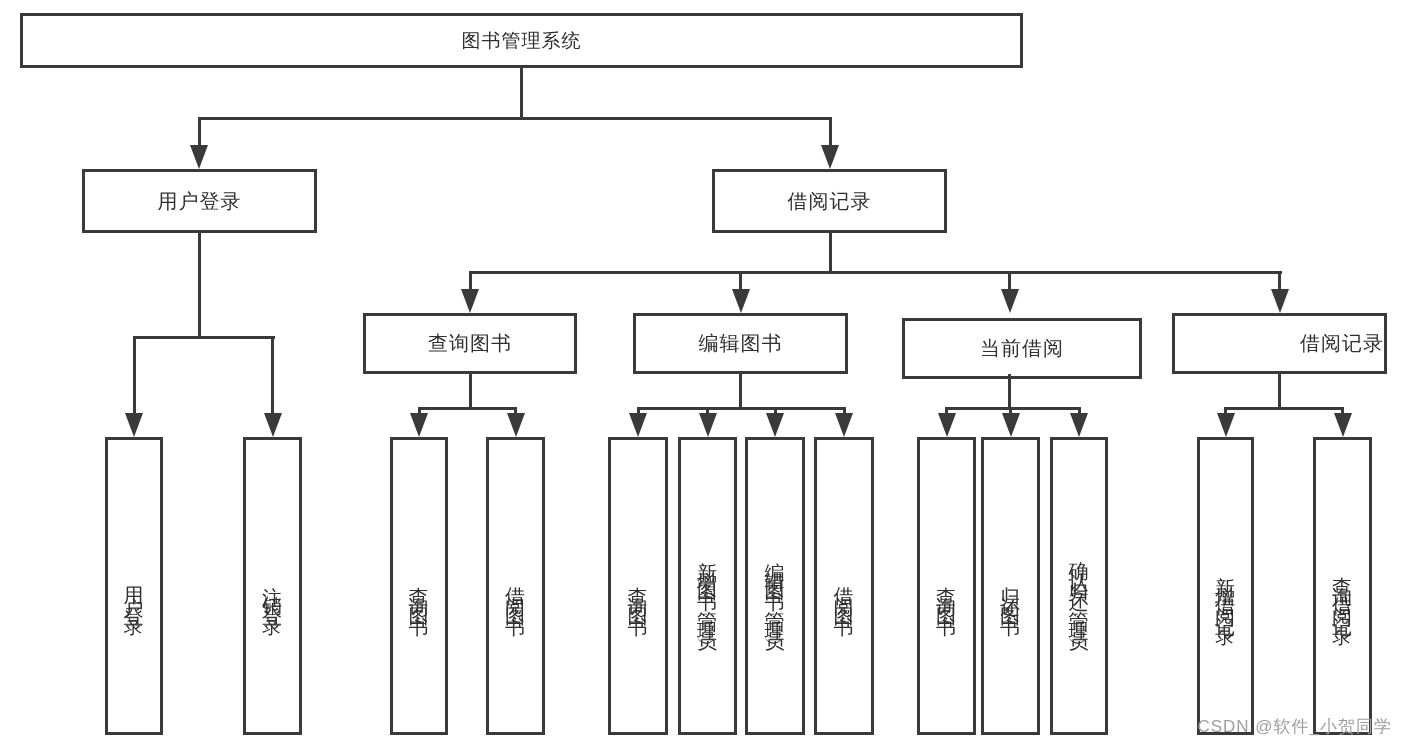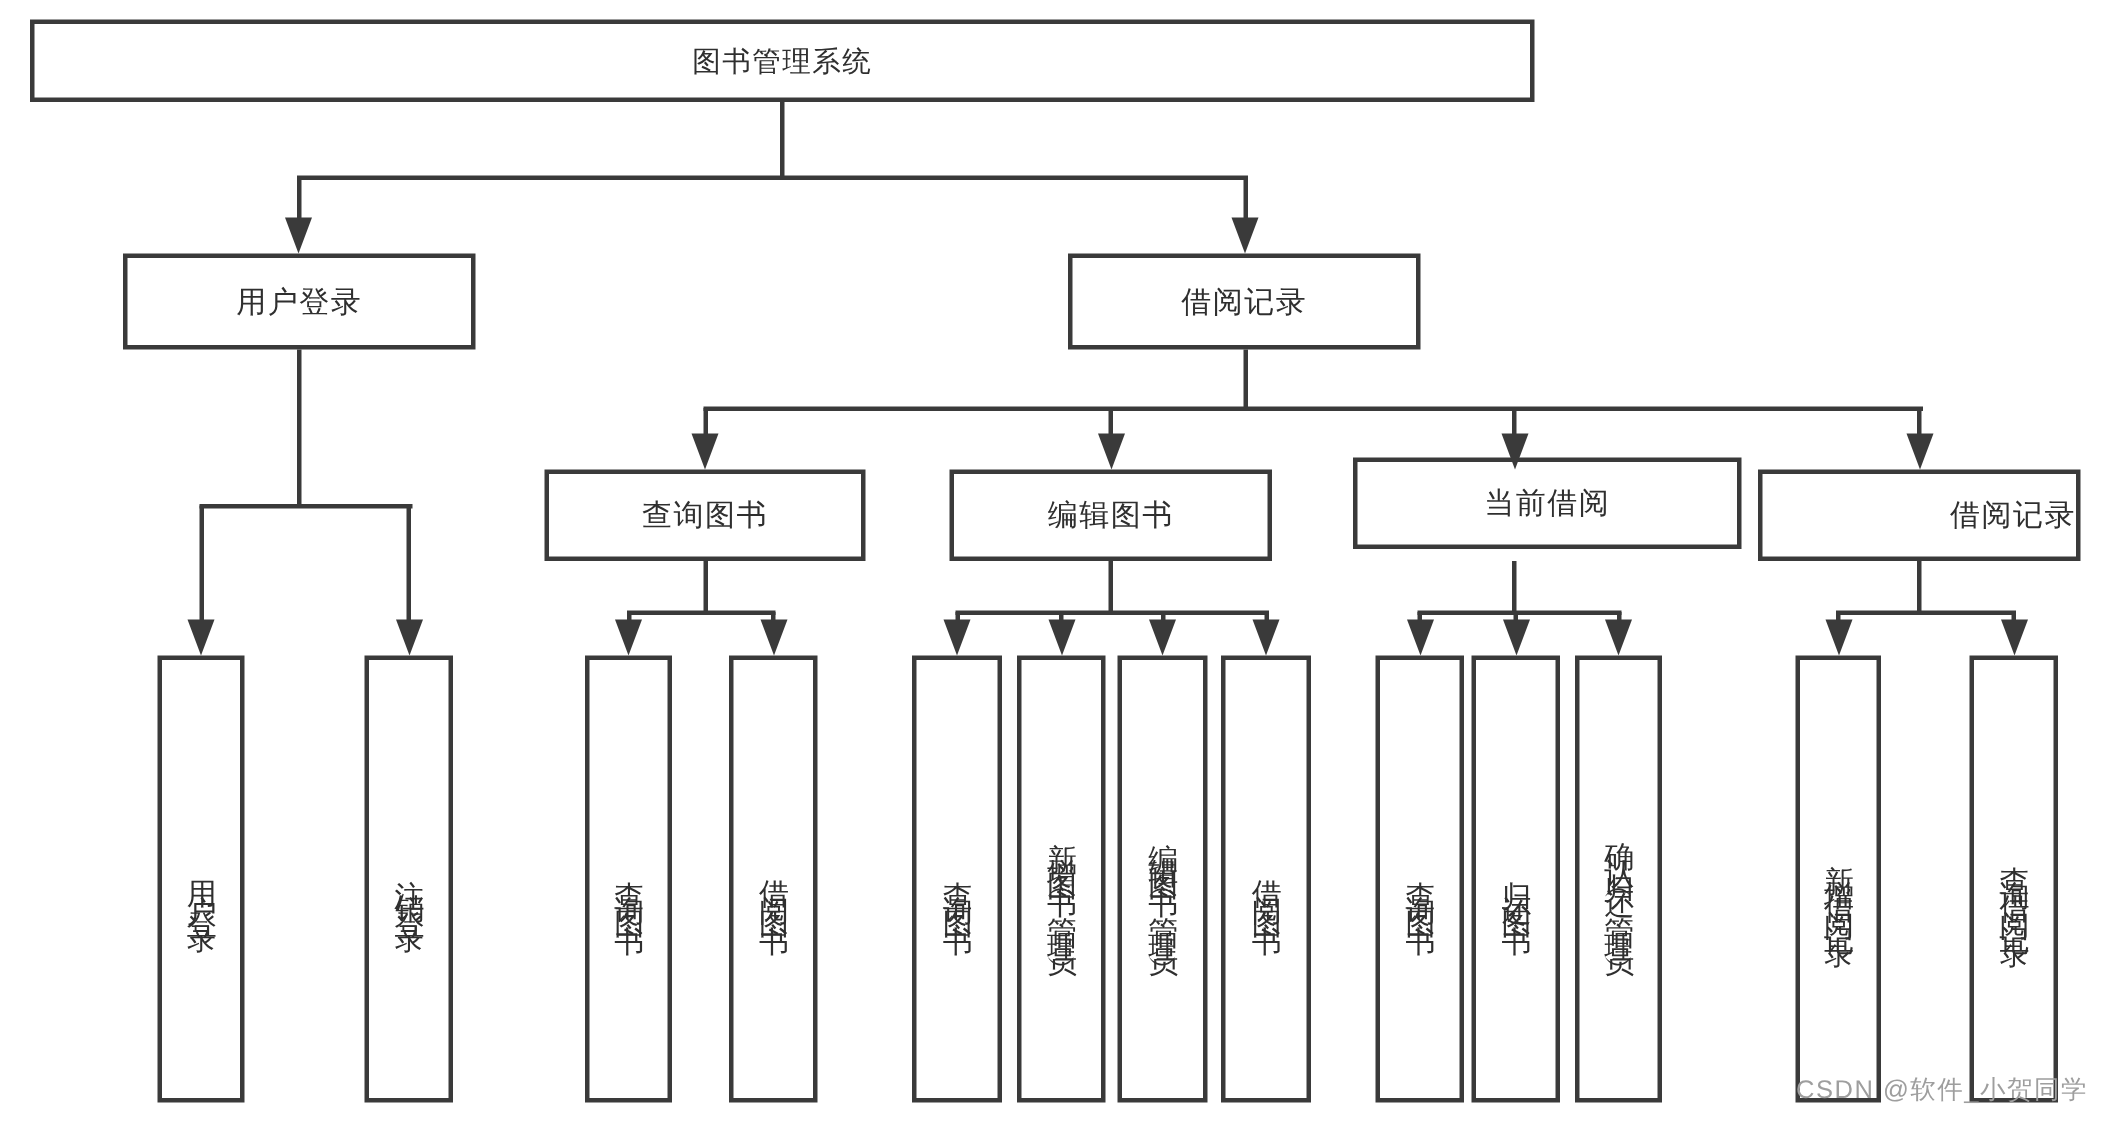--- a/index.html
+++ b/index.html
@@ -89,21 +89,21 @@
   </div>
 
   <div class="box" style="left:363px; top:313px; width:214px; height:61px;">
     <span>查询图书</span>
   </div>
 
   <div class="box" style="left:633px; top:313px; width:215px; height:61px;">
     <span>编辑图书</span>
   </div>
 
-  <div class="box" style="left:902px; top:305px; width:259px; height:61px;text-align:right;">
+  <div class="box" style="left:902px; top:318px; width:240px; height:61px;text-align:right;">
     <span>当前借阅</span>
   </div>
 
   <div class="box" style="left:1172px; top:313px; width:215px; height:61px;justify-content:flex-end;">
     <span>借阅记录</span>
   </div>
 
   <div class="leaf" style="left:105px; width:58px;">
     <span class="vtext">用户登录</span>
   </div>

